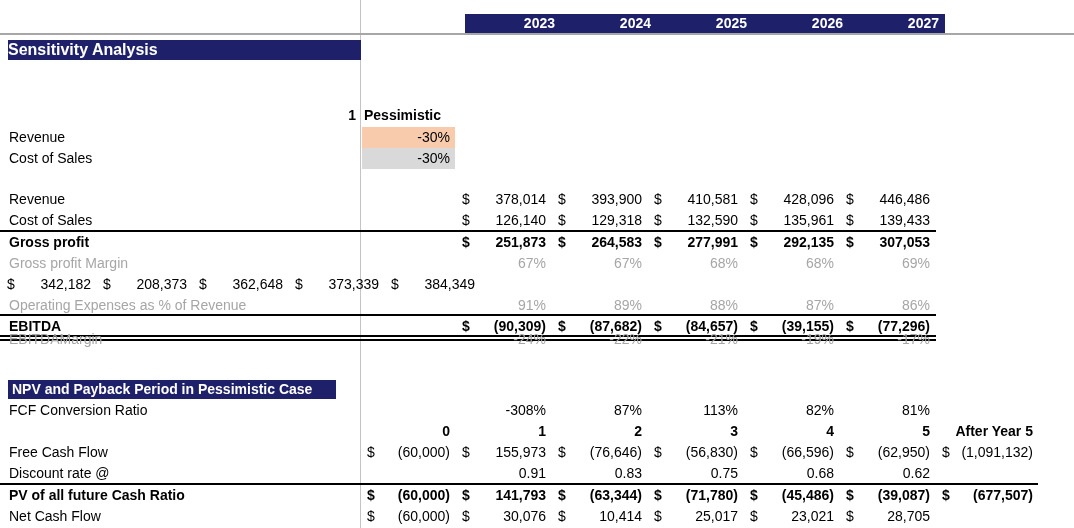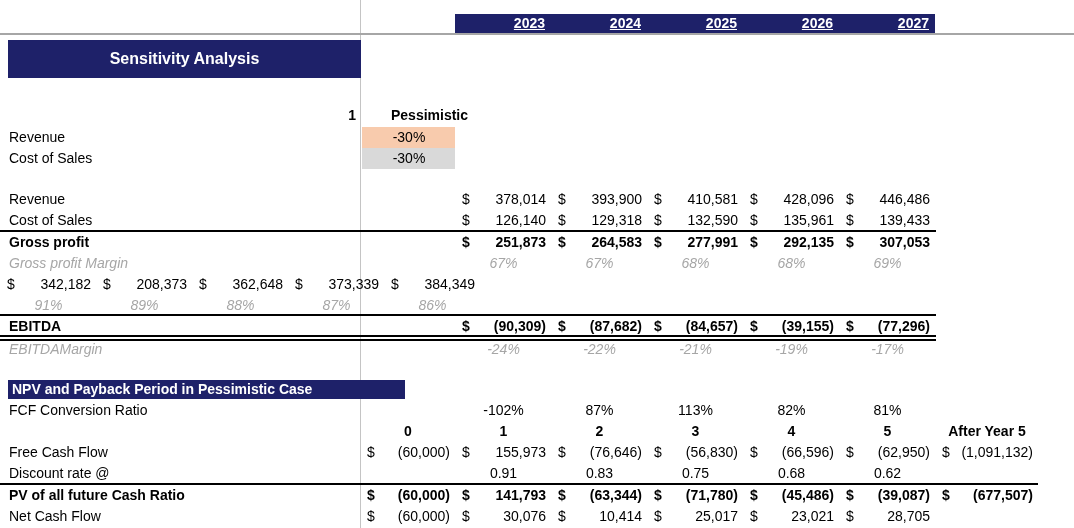--- a/index.html
+++ b/index.html
@@ -4,39 +4,39 @@
 <style>
   html,body{margin:0;padding:0;background:#fff;}
   .sheet{position:relative;width:1074px;height:528px;background:#ffffff;
          font-family:"Liberation Sans",sans-serif;font-size:14px;color:#000;overflow:hidden;}
   .row{position:absolute;left:0;display:flex;height:21px;line-height:21px;white-space:nowrap;}
   .lbl{width:360px;padding-left:9px;box-sizing:border-box;}
   .lblw{width:455px;padding-left:9px;box-sizing:border-box;}
   .c0{width:95px;box-sizing:border-box;}
   .cy{width:96px;box-sizing:border-box;}
   .ca{width:103px;box-sizing:border-box;}
-  .num{text-align:center;padding-right:5px;box-sizing:border-box;padding-left:6px;}
+  .num{text-align:right;padding-right:5px;box-sizing:border-box;padding-left:6px;}
   .money{display:flex;justify-content:space-between;padding:0 5px 0 7px;box-sizing:border-box;}
   .bold{font-weight:700;}
-  .muted{color:#A6A6A6;font-style:italic;}
+  .muted{color:#A6A6A6;}
   .vline{position:absolute;left:360px;top:0;width:1px;height:528px;background:#C4C4C4;}
   .topline{position:absolute;left:0;top:33px;width:1074px;height:2px;background:#A6A6A6;}
-  .yearband{position:absolute;left:455px;top:14px;height:19px;display:flex;background:#1E2169;color:#fff;font-weight:700;text-decoration:underline;}
+  .yearband{position:absolute;left:465px;top:14px;height:19px;display:flex;background:#1E2169;color:#fff;font-weight:700;}
   .yearband .cy{line-height:19px;text-align:right;padding-right:6px;box-sizing:border-box;}
-  .titleblock{position:absolute;left:8px;top:40px;width:353px;height:38px;background:#1E2169;color:#fff;
-              font-weight:700;font-size:16px;display:flex;align-items:center;justify-content:center;}
-  .npvband{position:absolute;left:8px;top:380px;width:397px;height:19px;line-height:19px;background:#1E2169;
+  .titleblock{position:absolute;left:8px;top:40px;width:353px;height:20px;background:#1E2169;color:#fff;
+              font-weight:700;font-size:16px;display:flex;align-items:center;justify-content:flex-start;}
+  .npvband{position:absolute;left:8px;top:380px;width:328px;height:19px;line-height:19px;background:#1E2169;
            color:#fff;font-weight:700;padding-left:4px;box-sizing:border-box;}
   .hline{position:absolute;left:0;height:2px;background:#000;}
   .dbl{position:absolute;left:0;height:2px;border-top:2px solid #000;border-bottom:2px solid #000;background:transparent;}
   .cellinput{margin-left:2px;width:93px;line-height:21px;box-sizing:border-box;}
   .orange{background:#F8CBAD;}
   .graycell{background:#D9D9D9;}
   .scenidx{width:360px;text-align:right;padding-right:4px;box-sizing:border-box;}
-  .scenname{padding-left:4px;margin-left:27px;}
+  .scenname{padding-left:4px;}
 </style>
 </head>
 <body>
 
 <div class="sheet">
 
   <div class="vline"></div>
   <div class="topline"></div>
 
   <div class="yearband">
@@ -164,20 +164,21 @@
         <span>$</span>
         <span>373,339</span>
       </div>
     <div class="cy money">
         <span>$</span>
         <span>384,349</span>
       </div>
   </div>
 
   <div class="row muted" style="top:295px">
+    <div class="lblw">Operating Expenses as % of Revenue</div>
     <div class="cy num">91%</div>
     <div class="cy num">89%</div>
     <div class="cy num">88%</div>
     <div class="cy num">87%</div>
     <div class="cy num">86%</div>
   </div>
 
   <div class="hline" style="top:314px;width:936px"></div>
 
   <div class="row bold" style="top:316px">
@@ -199,34 +200,34 @@
         <span>(39,155)</span>
       </div>
     <div class="cy money">
         <span>$</span>
         <span>(77,296)</span>
       </div>
   </div>
 
   <div class="dbl" style="top:335px;width:936px"></div>
 
-  <div class="row muted" style="top:339px">
+  <div class="row muted" style="top:329px">
     <div class="lblw">EBITDAMargin</div>
     <div class="cy num">-24%</div>
     <div class="cy num">-22%</div>
     <div class="cy num">-21%</div>
     <div class="cy num">-19%</div>
     <div class="cy num">-17%</div>
   </div>
 
   <div class="npvband">NPV and Payback Period in Pessimistic Case</div>
 
   <div class="row" style="top:400px">
     <div class="lblw">FCF Conversion Ratio</div>
-    <div class="cy num">-102%</div>
+    <div class="cy num">-308%</div>
     <div class="cy num">87%</div>
     <div class="cy num">113%</div>
     <div class="cy num">82%</div>
     <div class="cy num">81%</div>
   </div>
 
   <div class="row bold" style="top:421px">
     <div class="lbl"></div>
     <div class="c0 num">0</div>
     <div class="cy num">1</div>

